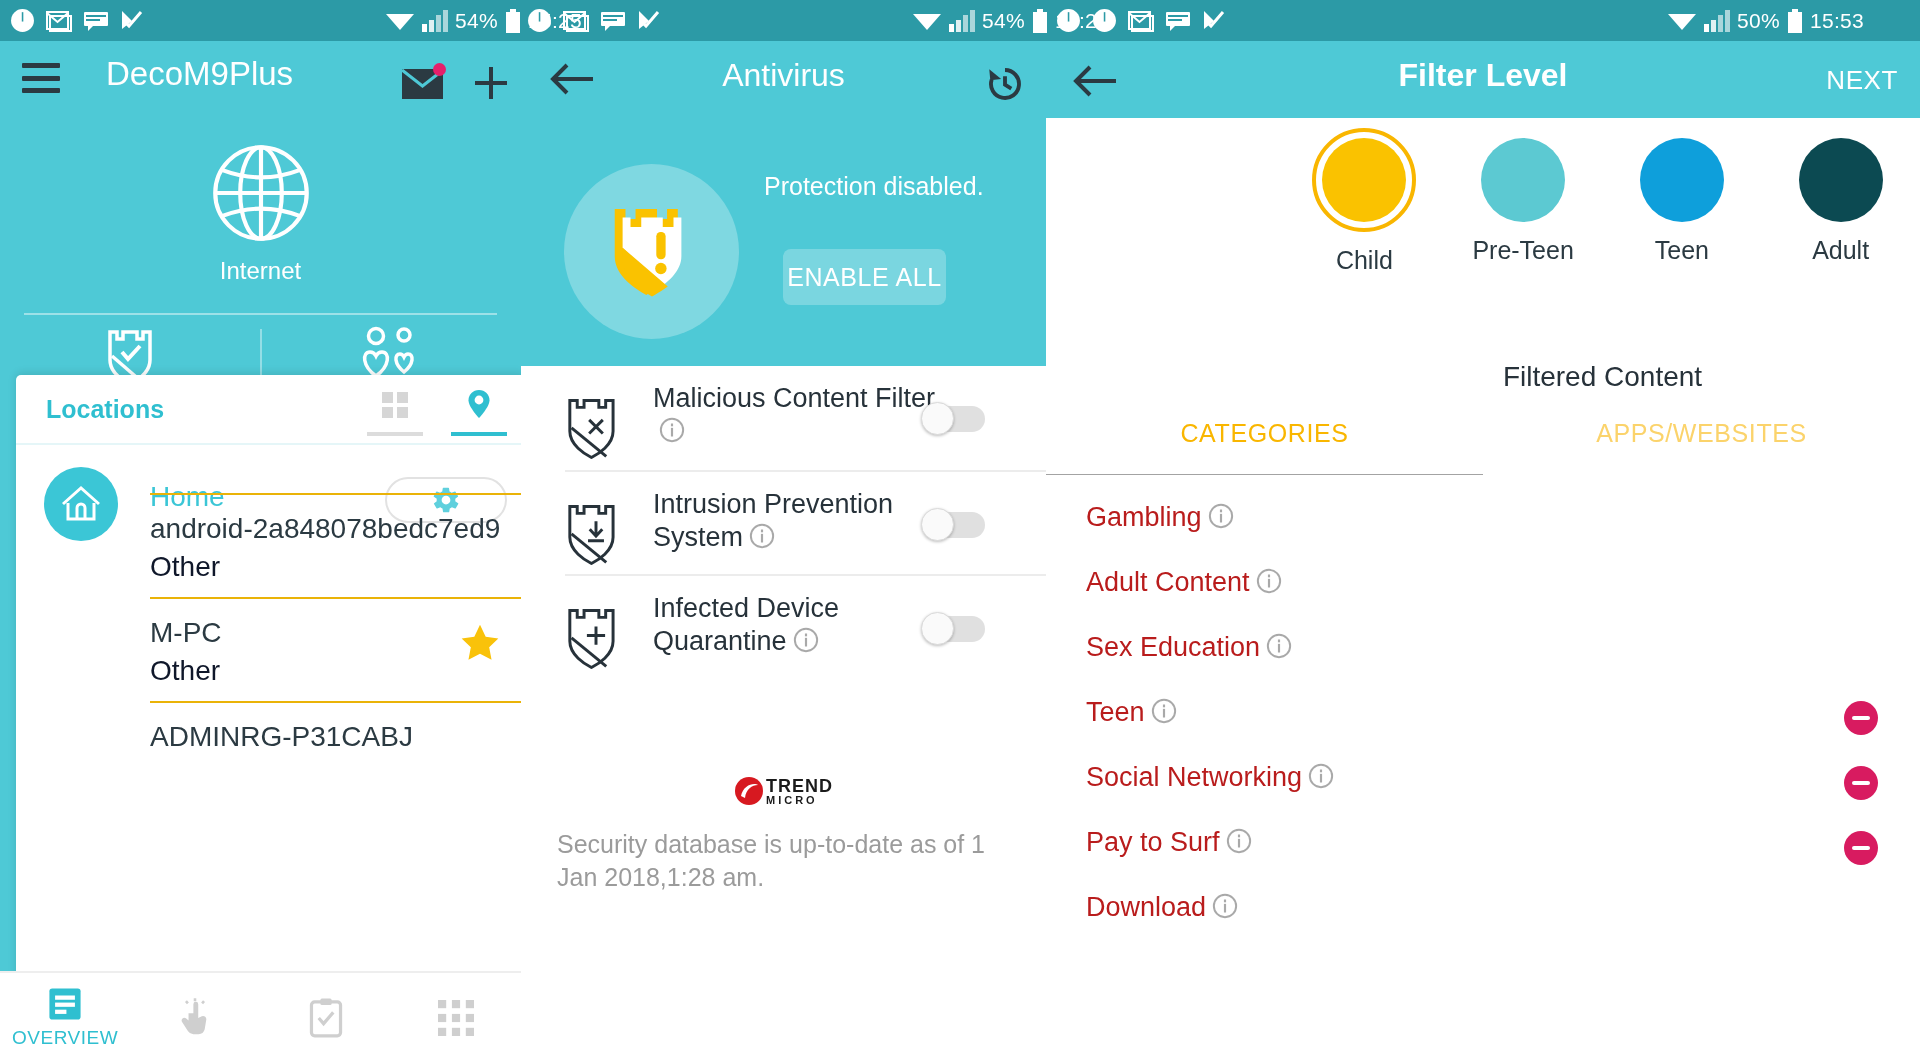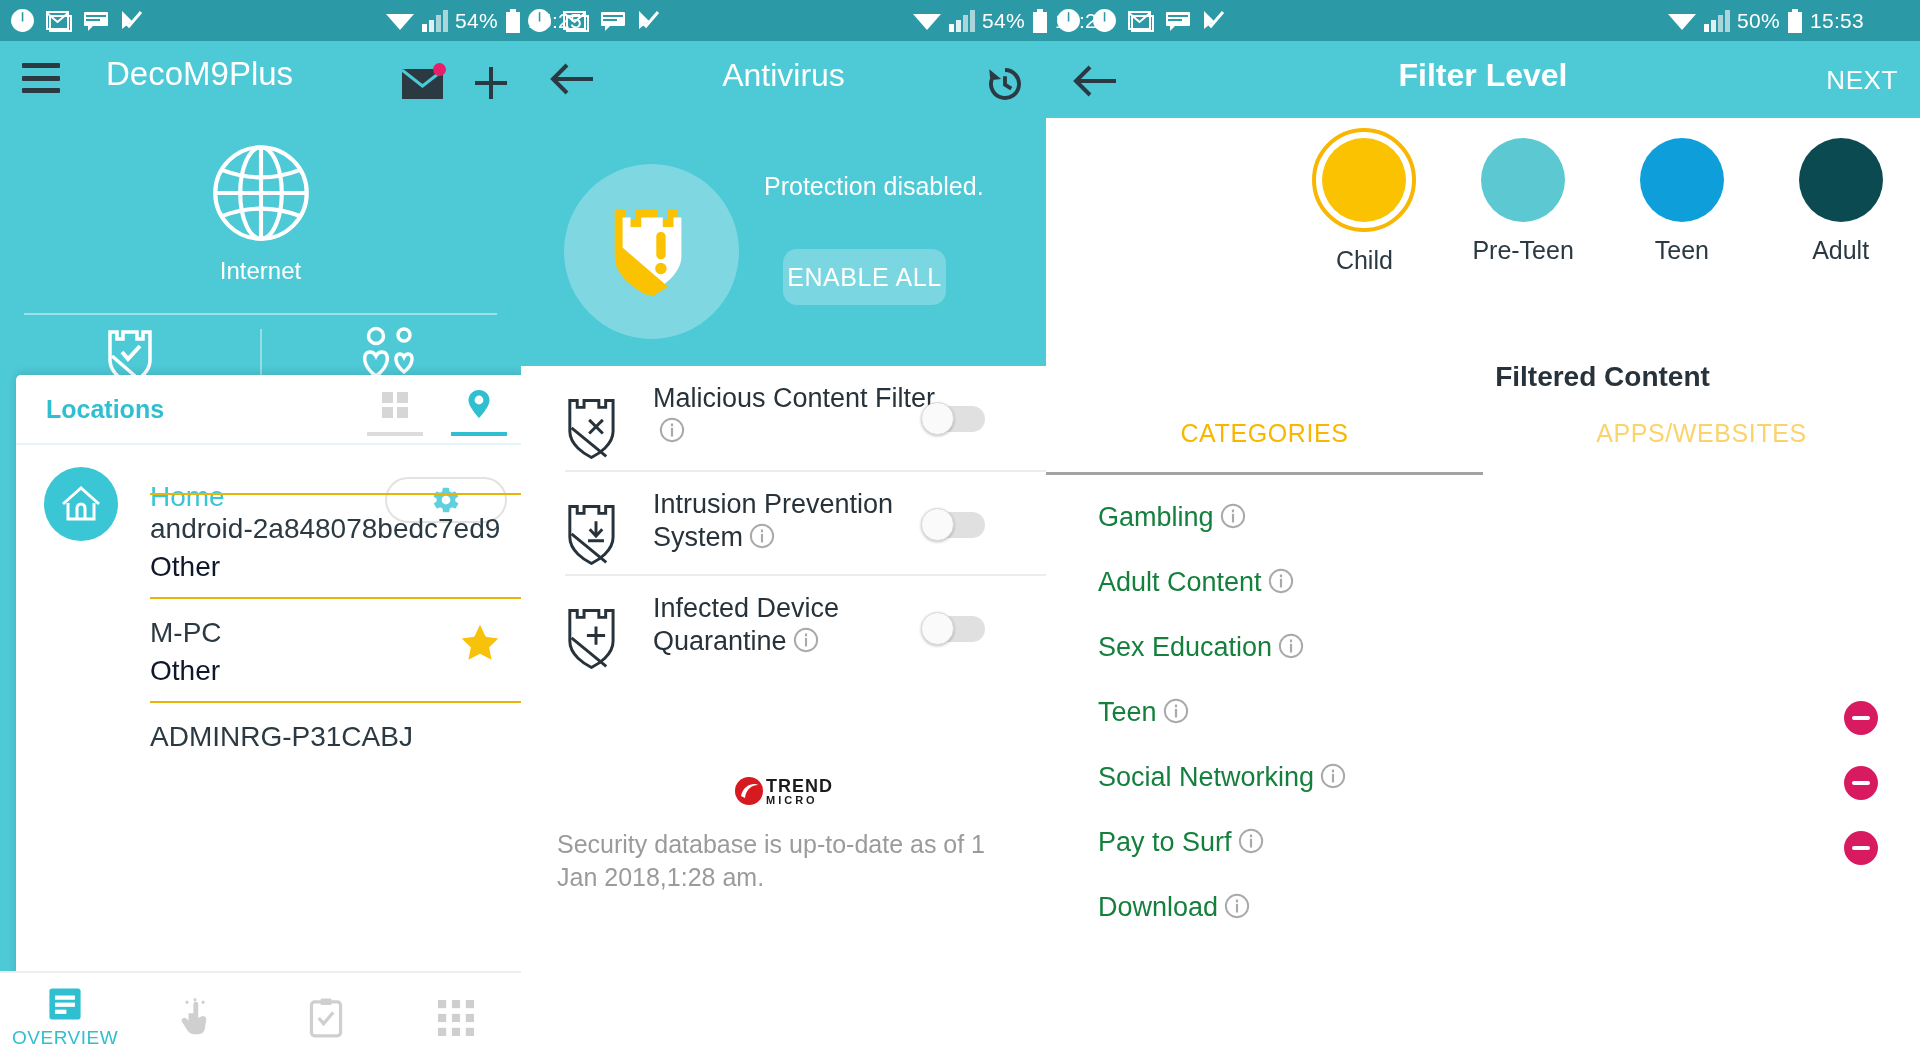--- a/index.html
+++ b/index.html
@@ -86,21 +86,21 @@
     background: #fff; overflow: hidden; z-index: 20;
   }
   .p2-hero { position: absolute; left: 0; top: 0; width: 525px; height: 325px; background: #4ec9d6; }
   .p2-back { position: absolute; left: 28px; top: 20px; cursor: pointer; }
   .p2-title { position: absolute; left: 0; top: 16px; width: 525px; text-align: center; font-size: 32px; color: #fff; }
   .p2-hist { position: absolute; right: 20px; top: 22px; cursor: pointer; }
   .shield-circle { position: absolute; left: 43px; top: 123px; width: 175px; height: 175px;
     border-radius: 50%; background: rgba(255,255,255,.28); display: flex; align-items: center; justify-content: center; }
   .p2-status { position: absolute; left: 243px; top: 131px; font-size: 25px; color: #fff; }
   .p2-enable { position: absolute; left: 262px; top: 208px; width: 163px; height: 56px;
-    background: rgba(255,255,255,.25); border-radius: 14px; display: flex; align-items: center; justify-content: center;
+    background: rgba(255,255,255,.25); border-radius: 8px; display: flex; align-items: center; justify-content: center;
     color: #fff; font-size: 25px; letter-spacing: .6px; cursor: pointer; }
   .p2-list { position: absolute; left: 0; top: 325px; width: 525px; }
   .avrow { position: relative; height: 104px; margin-left: 44px; margin-right: 0; }
   .avrow + .avrow { border-top: 2px solid #ececec; }
   .av-ic { position: absolute; left: 0; top: 30px; }
   .av-label { position: absolute; left: 88px; top: 16px; width: 300px; font-size: 27px;
     color: #27323a; line-height: 1.22; }
   .info-ic { display: inline-block; vertical-align: -3px; margin-left: 6px; }
   .av-toggle { position: absolute; right: 60px; top: 36px; width: 65px; height: 33px; cursor: pointer; }
   .av-toggle .track { position: absolute; left: 16px; top: 4px; width: 48px; height: 26px;
@@ -122,28 +122,28 @@
   .p3-next { position: absolute; right: 22px; top: 24px; font-size: 26px; color: #fff; letter-spacing: .6px; cursor: pointer; }
   .p3-body { position: absolute; left: 0; top: 77px; width: 874px; height: 945px; background: #fff; overflow: hidden; }
   .p3-levelwrap { position: absolute; left: 239px; top: 0; width: 635px; height: 248px; background: #fff; }
   .p3-levels { position: absolute; left: 0; top: 10px; width: 635px; display: flex; }
   .lvl { flex: 1; display: flex; flex-direction: column; align-items: center; cursor: pointer; }
   .lvl-dot { width: 84px; height: 84px; border-radius: 50%; }
   .lvl.sel .lvl-dot-outer { width: 104px; height: 104px; border-radius: 50%; border: 4px solid #f9b600;
     display: flex; align-items: center; justify-content: center; }
   .lvl-label { margin-top: 14px; font-size: 25px; color: #2b3a42; }
   .p3-filtered { position: absolute; left: 239px; top: 243px; width: 635px; text-align: center;
-    font-size: 28px; font-weight: bold; color: #27323a; }
+    font-size: 28px; font-weight: normal; color: #27323a; }
   .p3-tabs { position: absolute; left: 0; top: 295px; width: 874px; height: 62px; display: flex; }
   .p3-tab { flex: 1; text-align: center; font-size: 25px; letter-spacing: .6px; cursor: pointer; padding-top: 6px; }
-  .p3-tab.active { color: #f9b600; border-bottom: 3px solid #a3a3a3; }
+  .p3-tab.active { color: #f9b600; border-bottom: 1px solid #a3a3a3; }
   .p3-tab.inactive { color: #fbd36b; border-bottom: 5px solid transparent; }
   .catlist { position: absolute; left: 0; top: 372px; width: 874px; }
   .cat { position: relative; height: 65px; }
-  .cat-label { position: absolute; left: 52px; top: 12px; font-size: 27px; color: #15803d; }
+  .cat-label { position: absolute; left: 40px; top: 12px; font-size: 27px; color: #b91c1c; }
   .cat-badge { position: absolute; right: 42px; top: 16px; width: 34px; height: 34px; border-radius: 50%;
     background: #d81b60; display: flex; align-items: center; justify-content: center; cursor: pointer; }
   .cat-badge i { display: block; width: 18px; height: 4px; background: #fff; border-radius: 2px; }
 </style>
 </head>
 <body>
 
 <div class="stage">
 
   <div class="statusbar">

